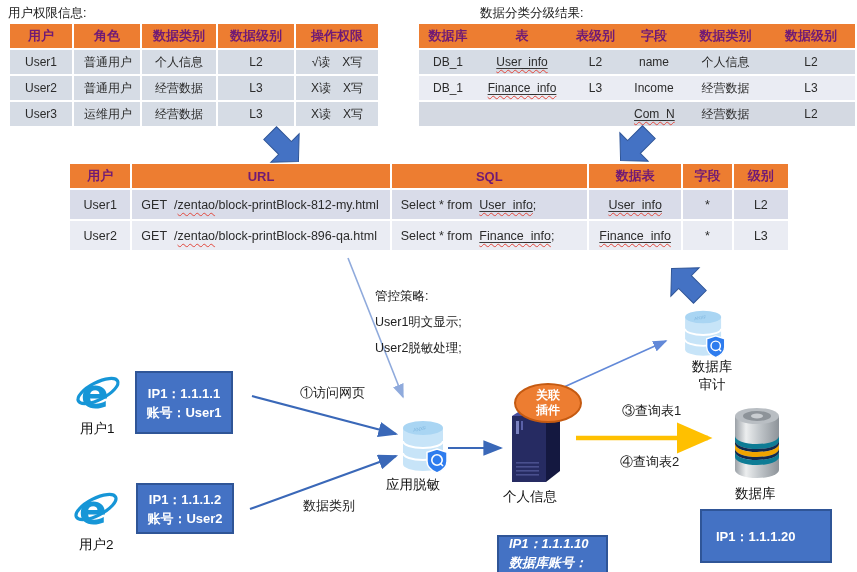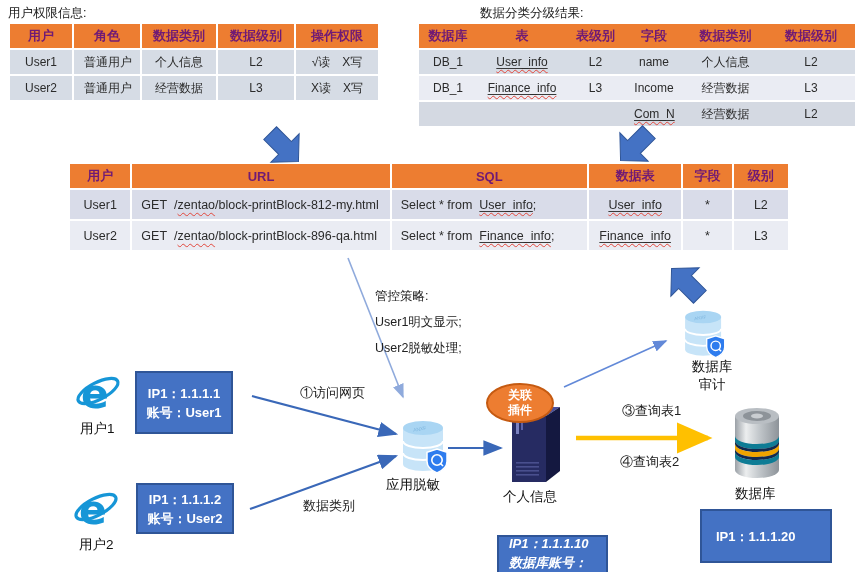--- a/index.html
+++ b/index.html
@@ -44,21 +44,21 @@
 
   .ipbox { position:absolute; background:#4472C4; border:2px solid #2F5597; box-sizing:border-box;
            color:#fff; font-weight:bold; font-size:13px; line-height:19px;
            display:flex; flex-direction:column; justify-content:center; align-items:center; z-index:2; }
   .ipbox.left { align-items:flex-start; padding-left:10px; }
 
   .dlabel { position:absolute; font-size:13.5px; color:#111; z-index:2; white-space:nowrap; }
   .flabel { position:absolute; font-size:13px; color:#222; z-index:2; white-space:nowrap; }
   .icon   { position:absolute; z-index:2; }
 
-  .plugin { position:absolute; left:486px; top:383px; width:68px; height:40px; border-radius:50%;
+  .plugin { position:absolute; left:514px; top:383px; width:68px; height:40px; border-radius:50%;
             background:#ED7D31; border:2px solid #C55A11; box-sizing:border-box; color:#fff;
             font-size:12px; line-height:15px; font-weight:bold;
             display:flex; flex-direction:column; justify-content:center; align-items:center; z-index:3; }
 </style>
 </head>
 <body>
 
 <div class="canvas">
 
   <svg class="overlay" width="857" height="572">
@@ -110,20 +110,27 @@
       <td>L2</td>
       <td>√读　X写</td>
     </tr>
     <tr>
       <td>User2</td>
       <td>普通用户</td>
       <td>经营数据</td>
       <td>L3</td>
       <td>X读　X写</td>
     </tr>
+    <tr>
+      <td>User3</td>
+      <td>运维用户</td>
+      <td>经营数据</td>
+      <td>L3</td>
+      <td>X读　X写</td>
+    </tr>
   </tbody>
     </table>
 
   <table class="tblB">
     <colgroup>
         <col style="width:58px">
         <col style="width:90px">
         <col style="width:57px">
         <col style="width:60px">
         <col style="width:83px">

